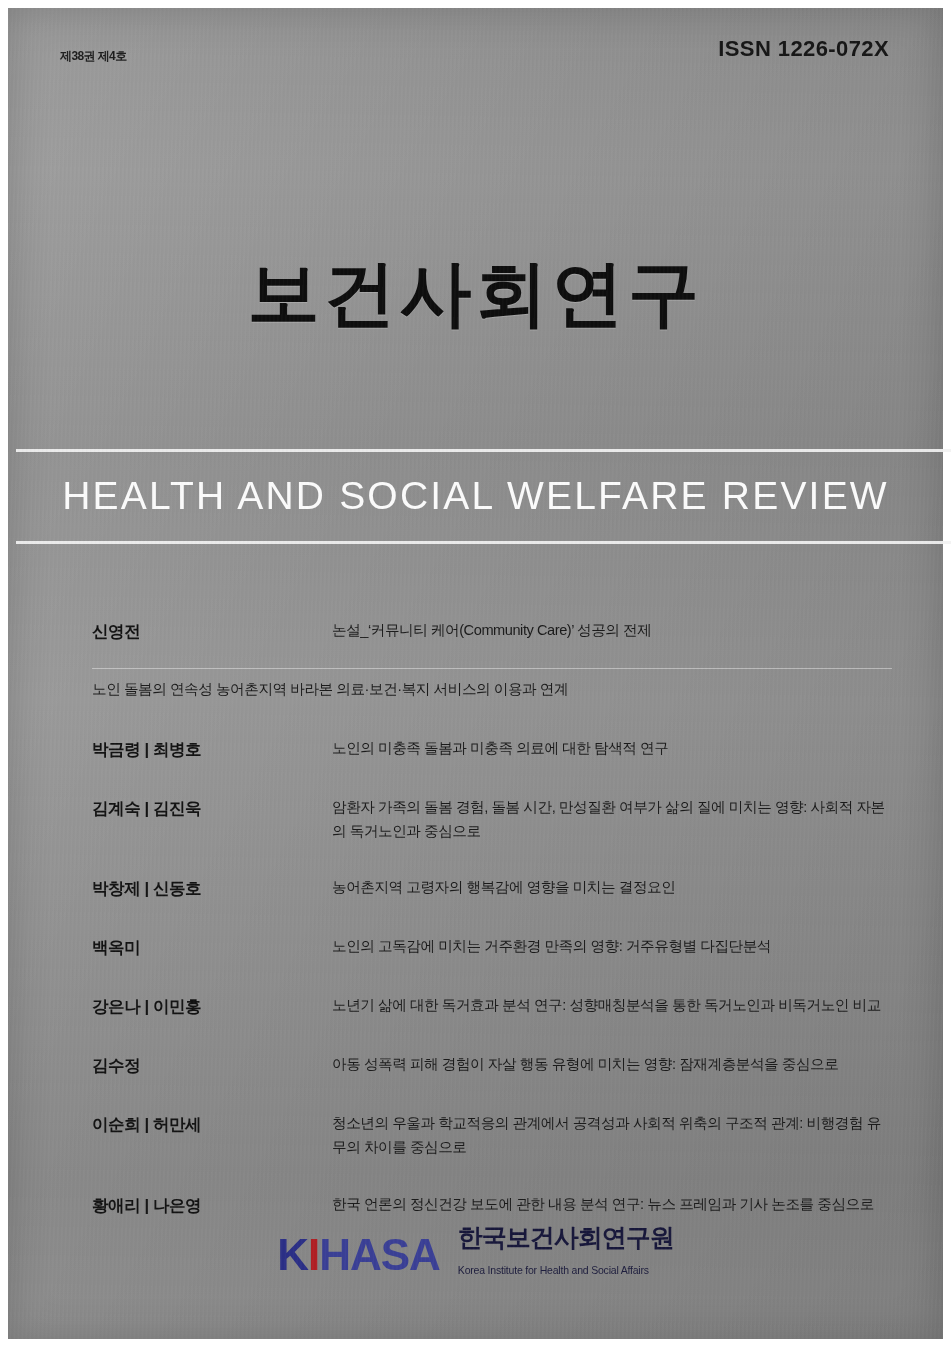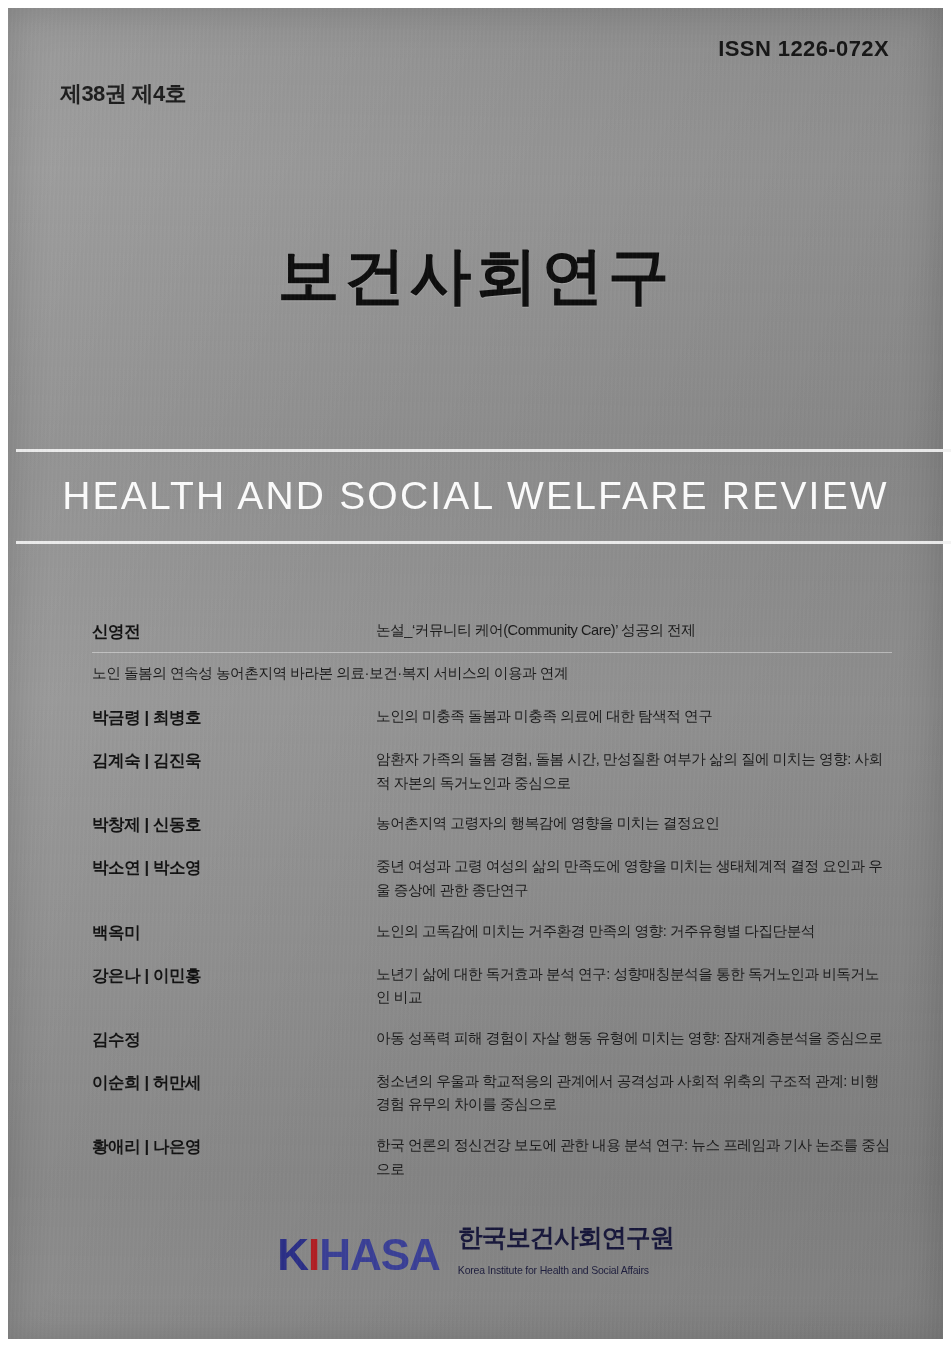--- a/index.html
+++ b/index.html
@@ -36,45 +36,44 @@
       repeating-linear-gradient(92deg, rgba(255,255,255,0.035) 0px, rgba(255,255,255,0.035) 1px, rgba(0,0,0,0.025) 2px, rgba(0,0,0,0.0) 4px);
     pointer-events: none;
     opacity: .55;
   }
 
   
   .vol {
     position: absolute;
     left: 52px;
     top: 40px;
-    font-size: 22px;
+    font-size: 12px;
     font-weight: bold;
     color: #1d1d1d;
     letter-spacing: -0.6px;
-    margin-top: 31px;
   }
   .issn {
     position: absolute;
     right: 54px;
     top: 28px;
     font-size: 22px;
     font-weight: bold;
     color: #161616;
     letter-spacing: 0.4px;
   }
 
   
   .ko-title {
     position: absolute;
     left: 0;
     right: 0;
-    top: 226px;
+    top: 238px;
     text-align: center;
     font-family: "DejaVu Sans", "Liberation Sans", sans-serif;
-    font-size: 62px;
+    font-size: 72px;
     font-weight: bold;
     color: #0e0e0e;
     letter-spacing: 4px;
     text-shadow: 0 1px 0 rgba(255,255,255,0.18);
   }
 
   
   .rule {
     position: absolute;
     left: 8px;
@@ -102,23 +101,22 @@
   .toc {
     position: absolute;
     left: 84px;
     top: 602px;
     width: 800px;
   }
   .toc-row {
     position: relative;
     display: flex;
     align-items: flex-start;
-    padding: 9px 0 8px 0;
+    padding: 9px 0 24px 0;
     min-height: 26px;
-    gap: 44px;
   }
   .toc-row + .toc-row .authors { }
   .authors {
     width: 240px;
     flex: 0 0 240px;
     font-size: 16.5px;
     font-weight: bold;
     color: #121212;
     letter-spacing: -0.4px;
     line-height: 1.35;
@@ -221,24 +219,20 @@
       <div class="toc-row">
         <div class="authors">김계숙 | 김진욱</div>
         <div class="titles">암환자 가족의 돌봄 경험, 돌봄 시간, 만성질환 여부가 삶의 질에 미치는 영향: 사회적 자본의 독거노인과 중심으로</div>
       </div>
 
       <div class="toc-row">
         <div class="authors">박창제 | 신동호</div>
         <div class="titles">농어촌지역 고령자의 행복감에 영향을 미치는 결정요인</div>
       </div>
 
-      <div class="toc-row">
-        <div class="authors">박소연 | 박소영</div>
-        <div class="titles">중년 여성과 고령 여성의 삶의 만족도에 영향을 미치는 생태체계적 결정 요인과 우울 증상에 관한 종단연구</div>
-      </div>
 
       <div class="toc-row">
         <div class="authors">백옥미</div>
         <div class="titles">노인의 고독감에 미치는 거주환경 만족의 영향: 거주유형별 다집단분석</div>
       </div>
 
       <div class="toc-row">
         <div class="authors">강은나 | 이민홍</div>
         <div class="titles">노년기 삶에 대한 독거효과 분석 연구: 성향매칭분석을 통한 독거노인과 비독거노인 비교</div>
       </div>

